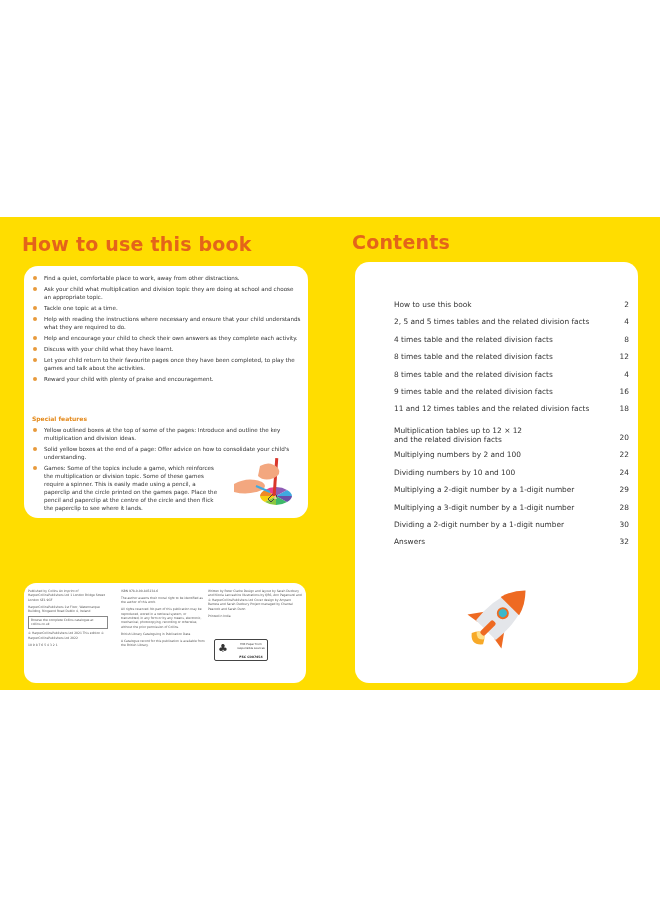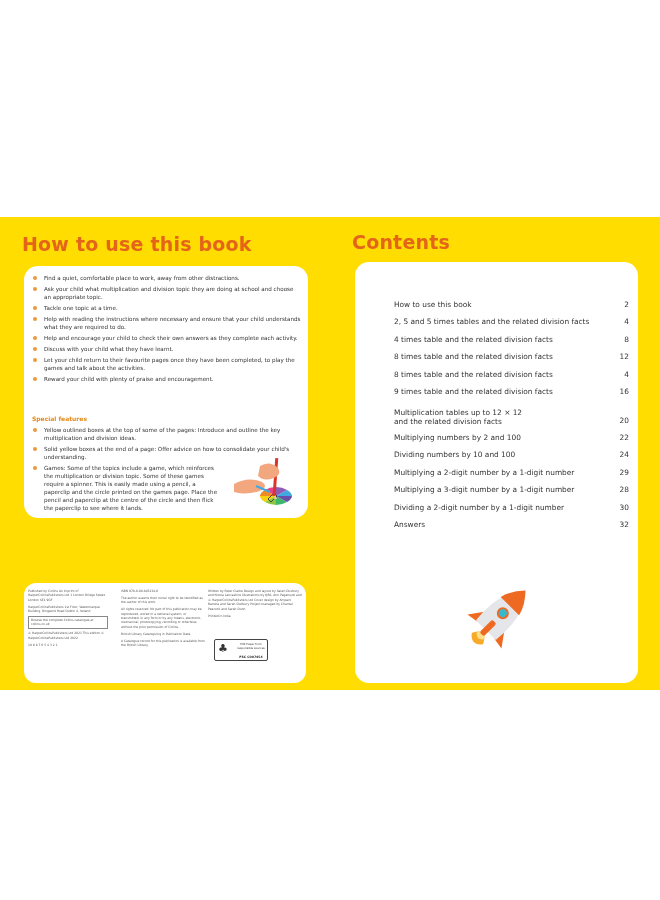--- a/index.html
+++ b/index.html
@@ -145,20 +145,24 @@
           <span class="page">12</span>
         </div>
       <div class="toc-row single">
           <span class="label">8 times table and the related division facts</span>
           <span class="page">4</span>
         </div>
       <div class="toc-row single">
           <span class="label">9 times table and the related division facts</span>
           <span class="page">16</span>
         </div>
+      <div class="toc-row single">
+          <span class="label" style="width:205px">11 and 12 times tables and the related division facts</span>
+          <span class="page">18</span>
+        </div>
       <div class="toc-row double" style="margin-top:4px">
           <span class="label">Multiplication tables up to 12 × 12</span>
           <span class="label">and the related division facts</span>
           <span class="page">20</span>
         </div>
       <div class="toc-row single">
           <span class="label">Multiplying numbers by 2 and 100</span>
           <span class="page">22</span>
         </div>
       <div class="toc-row single">

